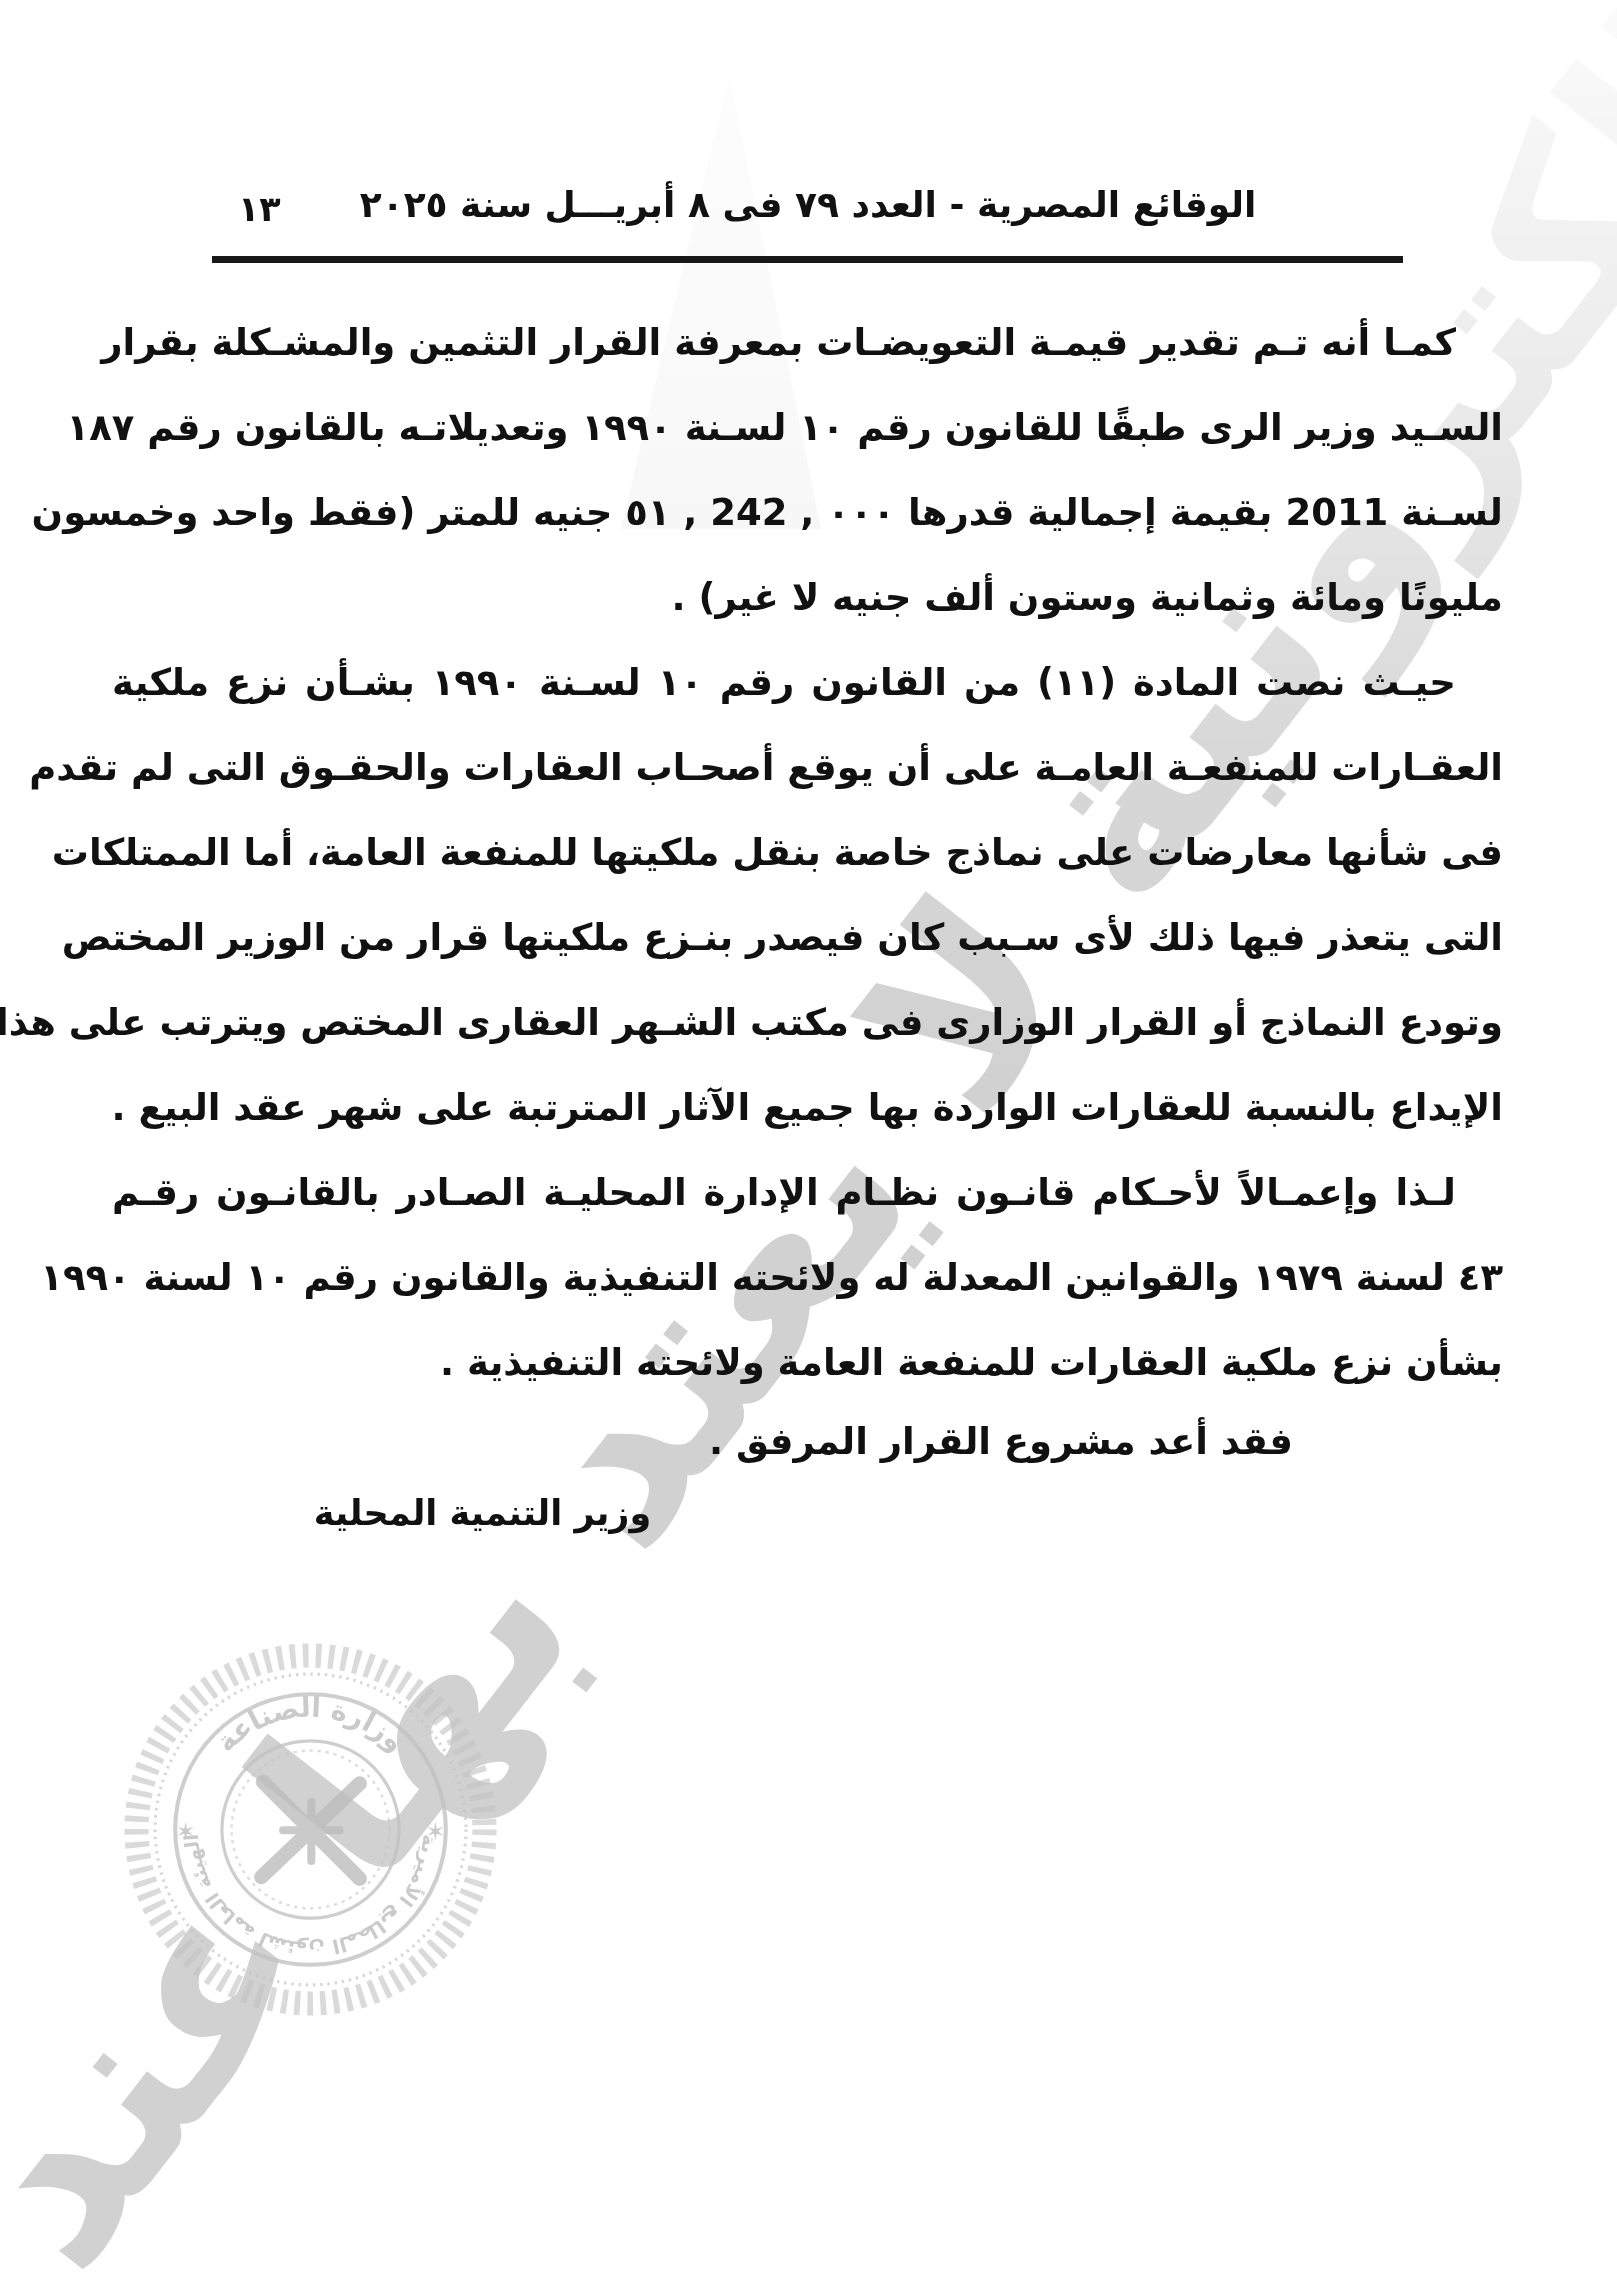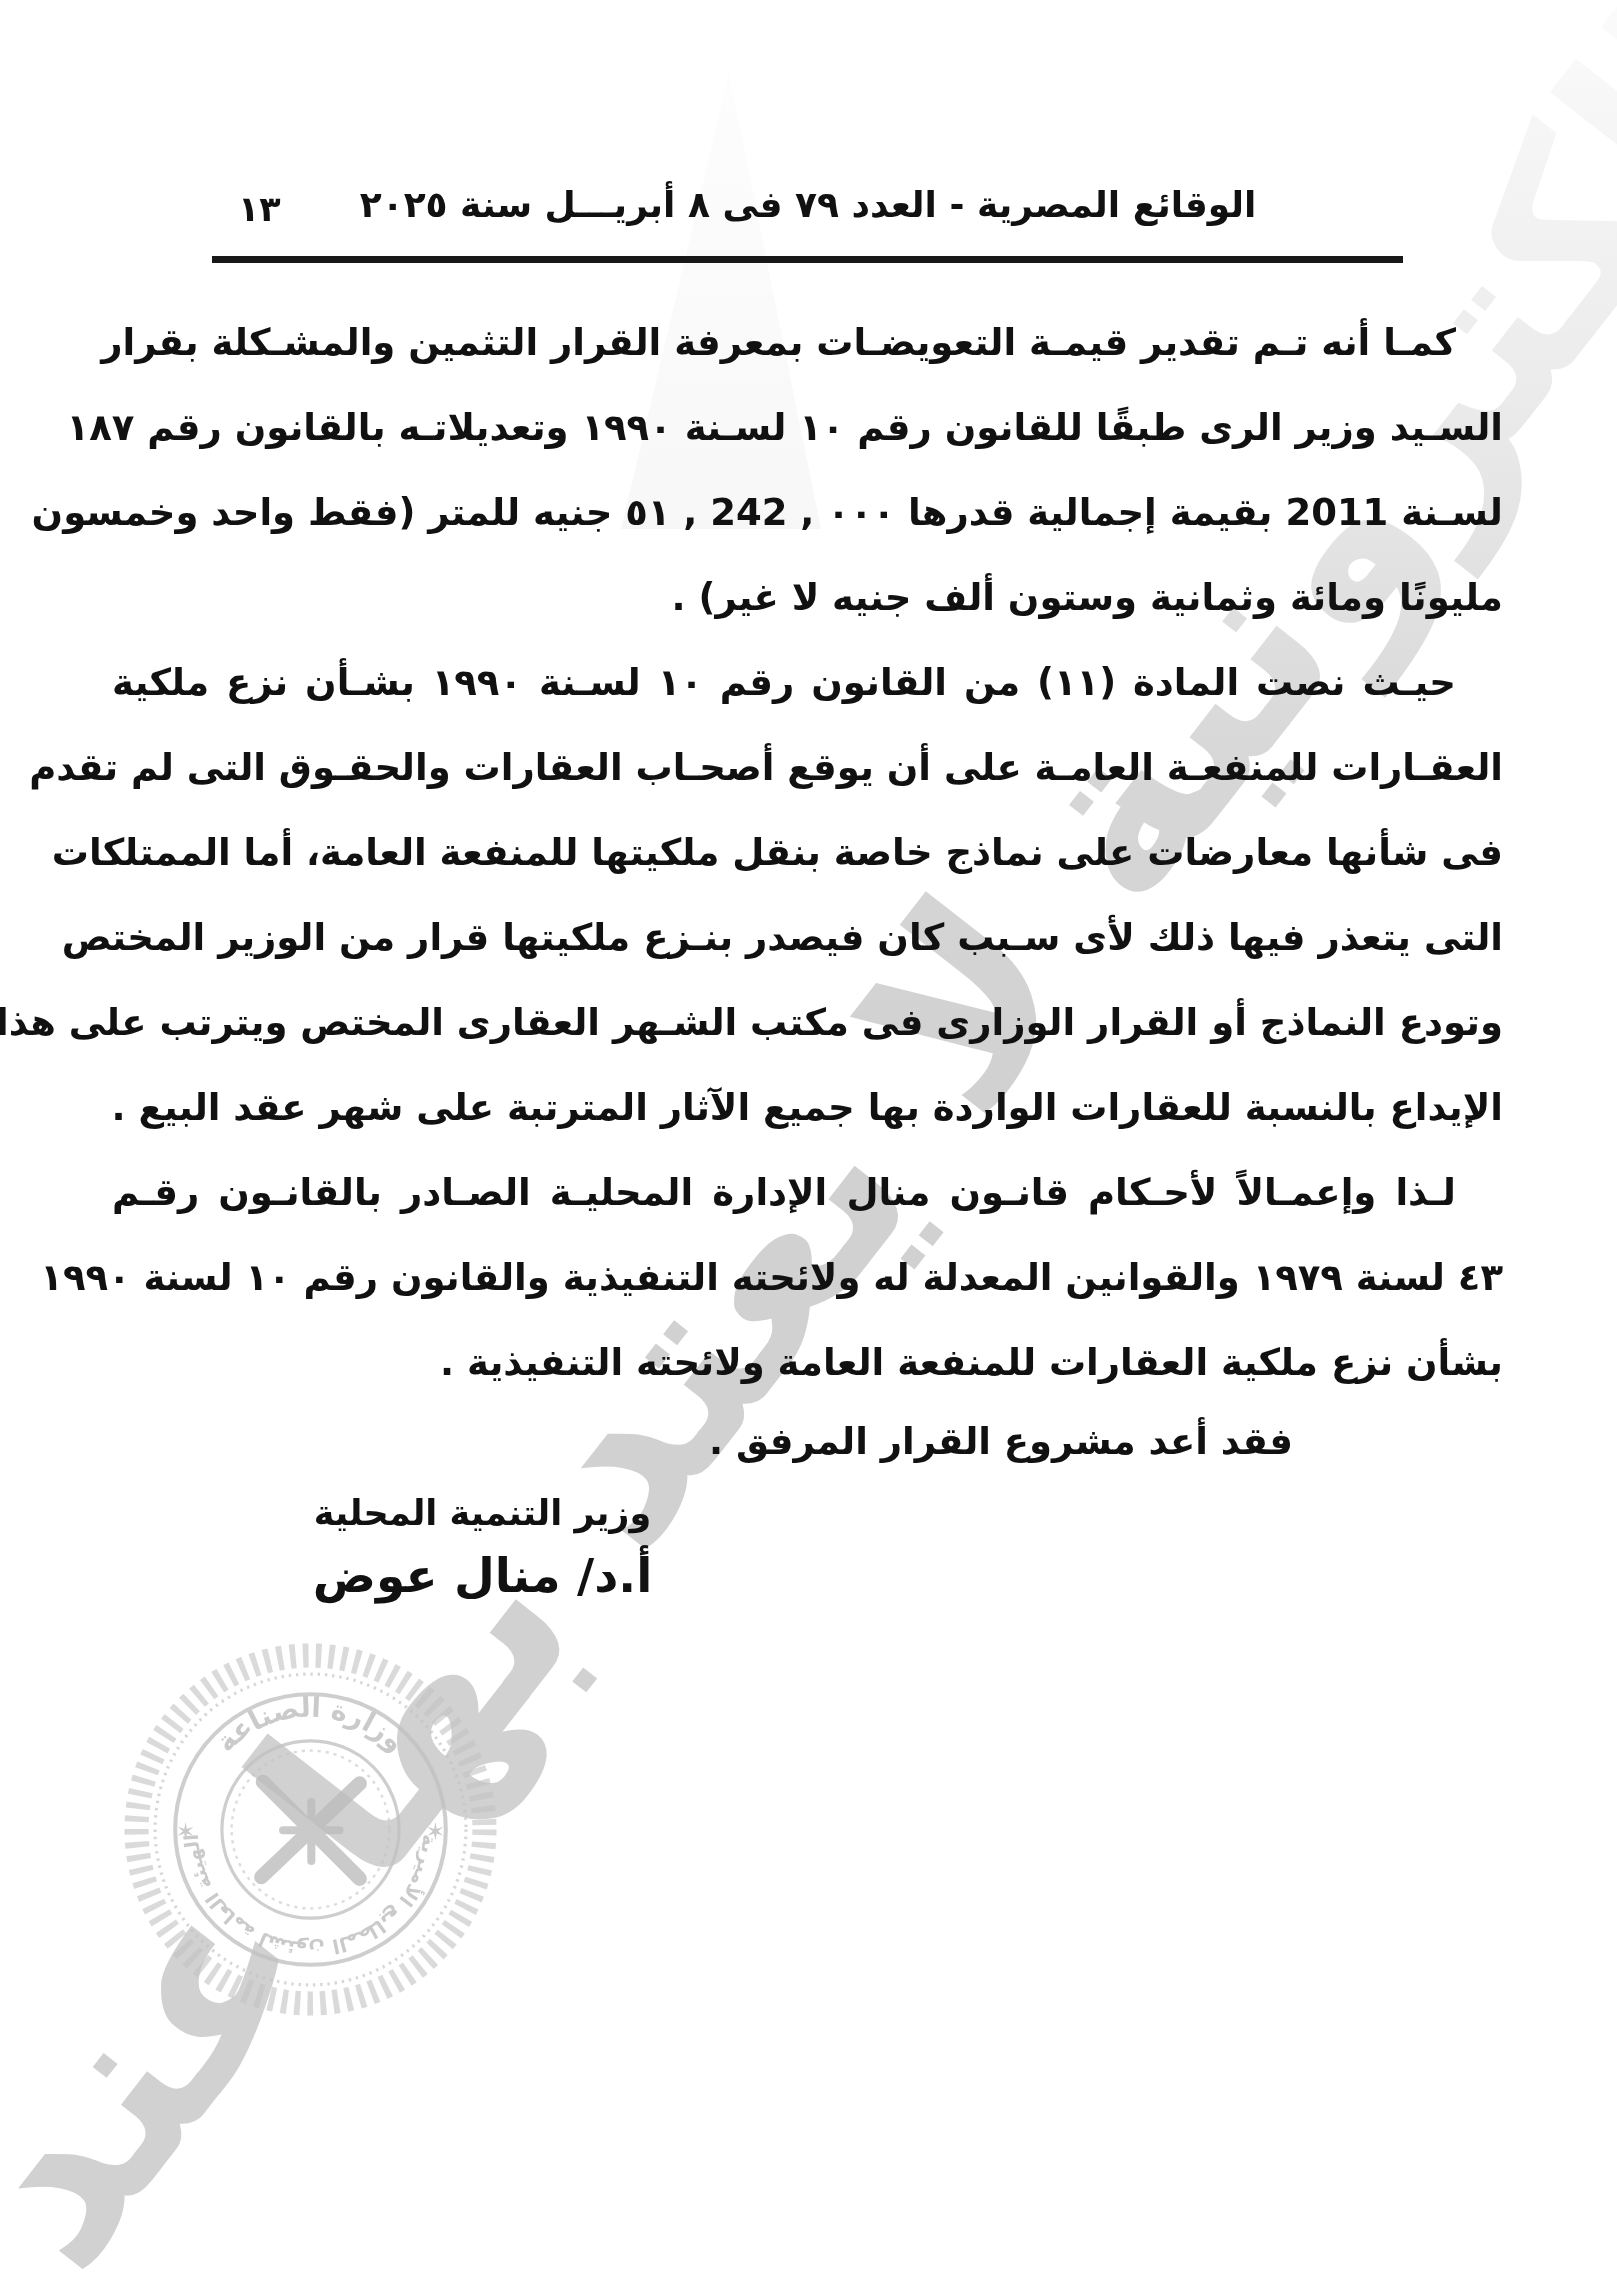--- a/index.html
+++ b/index.html
@@ -157,27 +157,26 @@
       <div class="line first">كمـا أنه تـم تقدير قيمـة التعويضـات بمعرفة القرار التثمين والمشـكلة بقرار</div>
       <div class="line">السـيد وزير الرى طبقًا للقانون رقم ١٠ لسـنة ١٩٩٠ وتعديلاتـه بالقانون رقم ١٨٧</div>
       <div class="line"><span>لسـنة 2011 بقيمة إجمالية قدرها</span> <span class="num" dir="ltr">٥١‎ , ‎242‎ , ‎٠٠٠</span> <span>جنيه للمتر (فقط واحد وخمسون</span></div>
       <div class="line end">مليونًا ومائة وثمانية وستون ألف جنيه لا غير) .</div>
       <div class="line first">حيـث نصت المادة (١١) من القانون رقم ١٠ لسـنة ١٩٩٠ بشـأن نزع ملكية</div>
       <div class="line">العقـارات للمنفعـة العامـة على أن يوقع أصحـاب العقارات والحقـوق التى لم تقدم</div>
       <div class="line">فى شأنها معارضات على نماذج خاصة بنقل ملكيتها للمنفعة العامة، أما الممتلكات</div>
       <div class="line">التى يتعذر فيها ذلك لأى سـبب كان فيصدر بنـزع ملكيتها قرار من الوزير المختص</div>
       <div class="line">وتودع النماذج أو القرار الوزارى فى مكتب الشـهر العقارى المختص ويترتب على هذا</div>
       <div class="line end">الإيداع بالنسبة للعقارات الواردة بها جميع الآثار المترتبة على شهر عقد البيع .</div>
-      <div class="line first">لـذا وإعمـالاً لأحـكام قانـون منال الإدارة المحليـة الصـادر بالقانـون رقـم</div>
+      <div class="line first">لـذا وإعمـالاً لأحـكام قانـون نظـام الإدارة المحليـة الصـادر بالقانـون رقـم</div>
       <div class="line">٤٣ لسنة ١٩٧٩ والقوانين المعدلة له ولائحته التنفيذية والقانون رقم ١٠ لسنة ١٩٩٠</div>
       <div class="line end">بشأن نزع ملكية العقارات للمنفعة العامة ولائحته التنفيذية .</div>
 
       <div class="closing">فقد أعد مشروع القرار المرفق .</div>
 
       <div class="signature">
         <div class="sig-title">وزير التنمية المحلية</div>
-        <div class="sig-name">أ.د/ منال عوض</div>
       </div>
     </div>
 
   </div>
 </div>
 
 
 </body></html>

